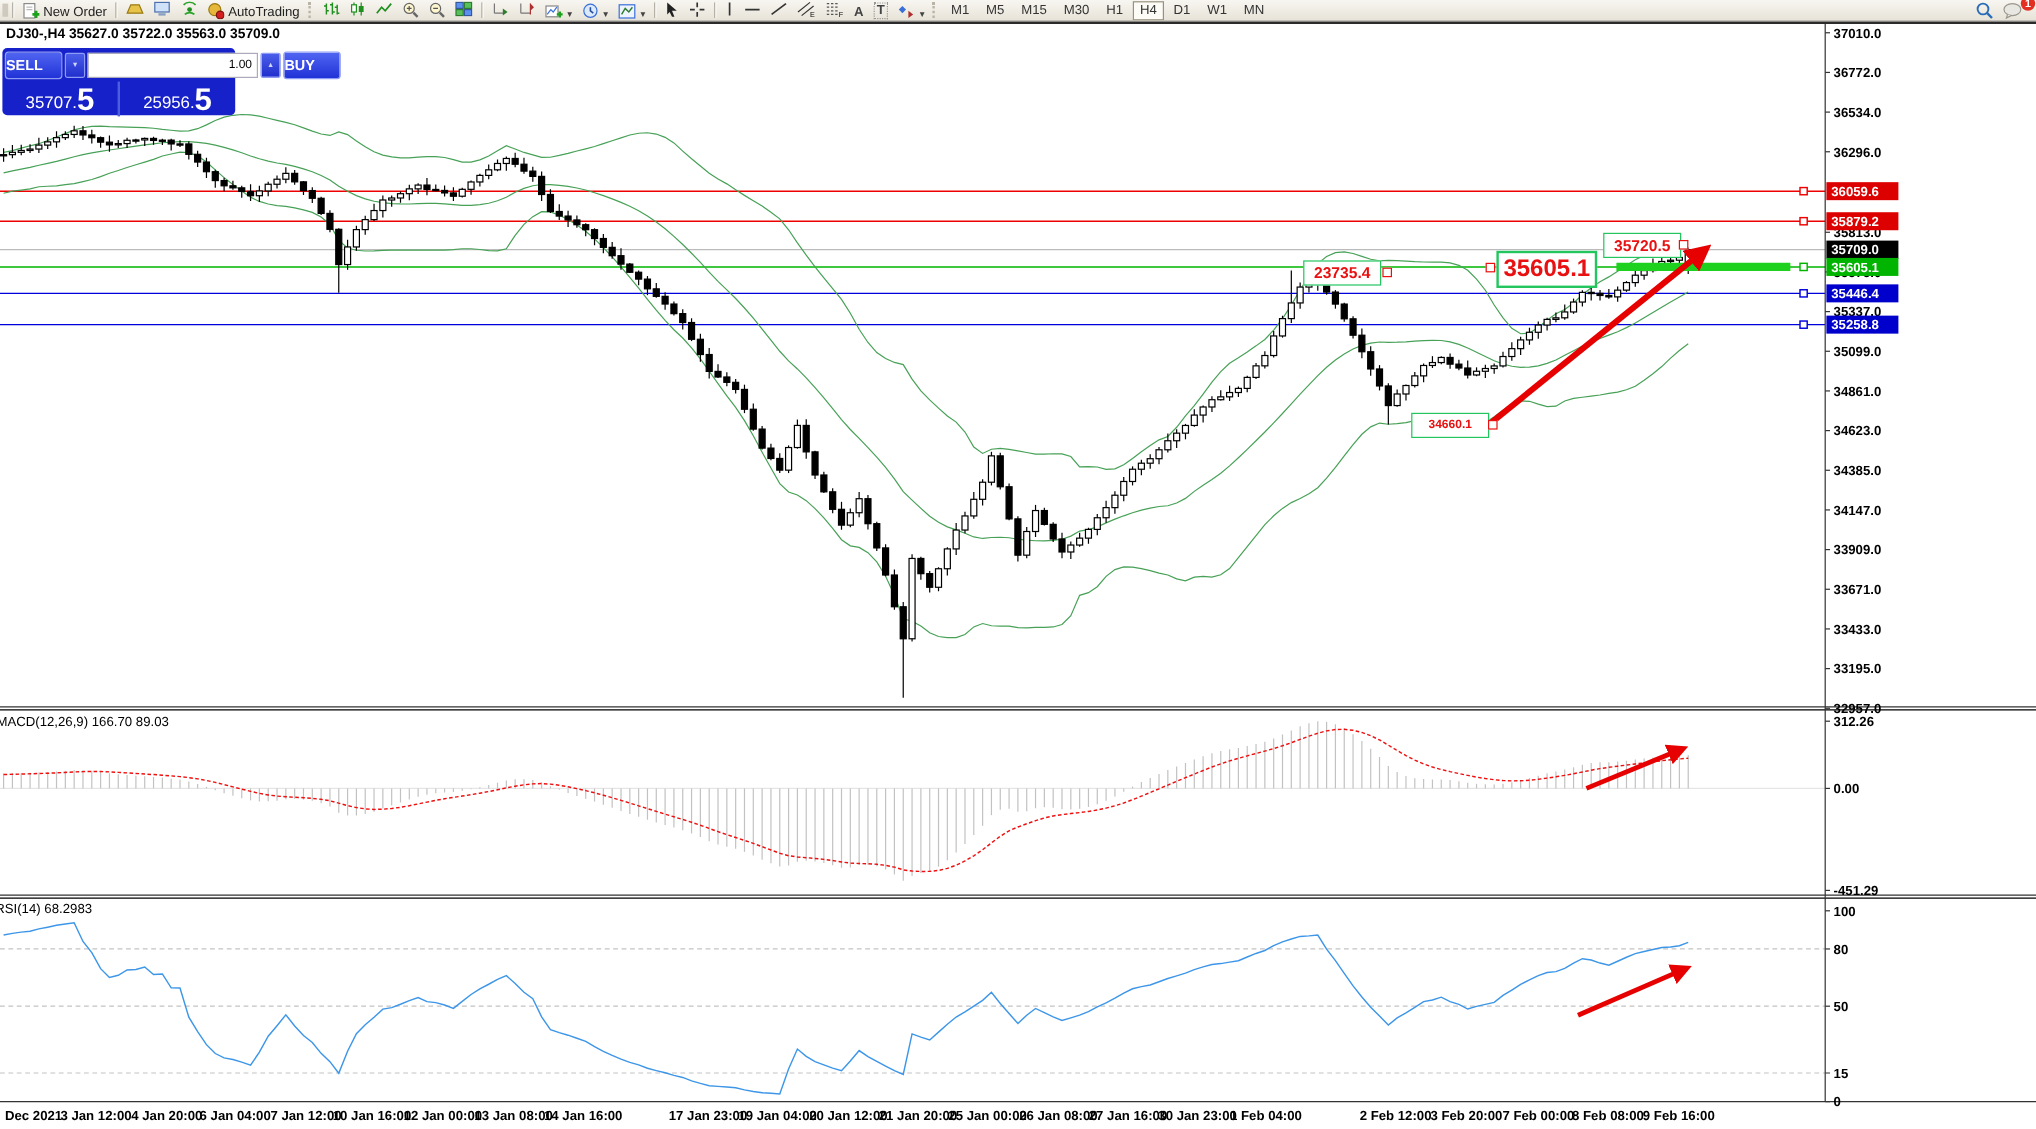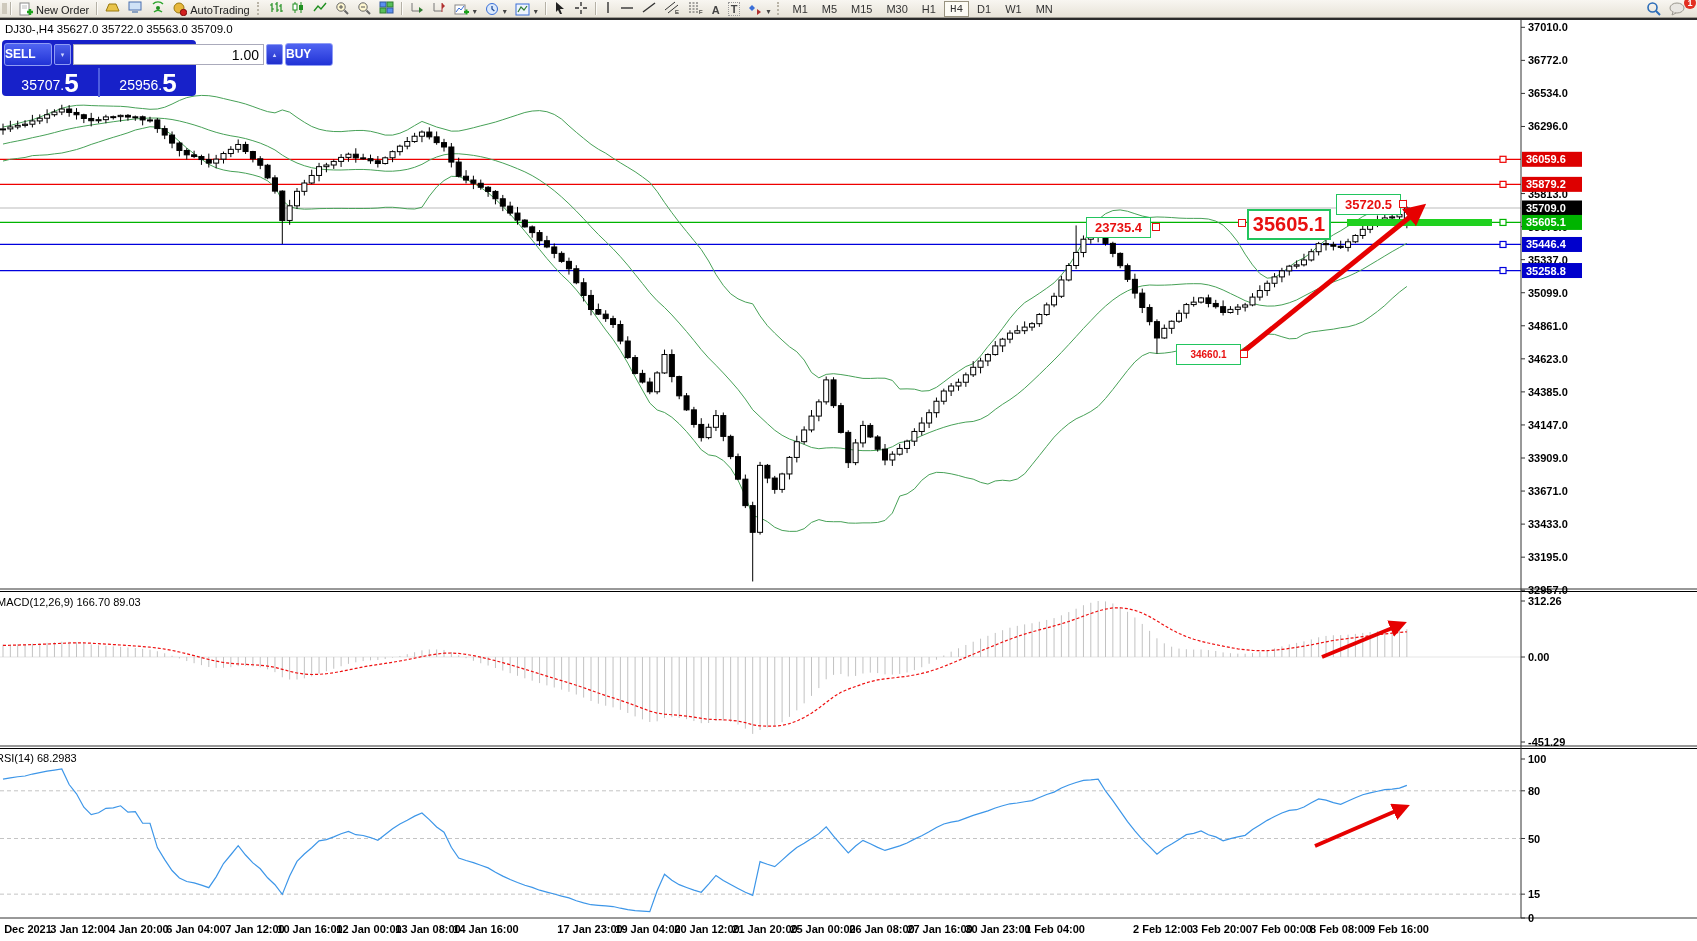--- a/index.html
+++ b/index.html
@@ -11,39 +11,39 @@
     background:linear-gradient(#f8f6f1,#e7e3d8);
     border-bottom:1px solid #9f9c93;display:flex;align-items:center;
     font-size:11px;color:#222;z-index:30;}
   #toolbar-border{position:absolute;left:0;top:18px;width:1697px;height:2px;background:#2b2b2b;z-index:30;}
   .tbtn{display:flex;align-items:flex-end;gap:3px;padding:0 4px;height:15px;cursor:default;white-space:nowrap;}
   .sep{width:0;height:13px;border-left:1px solid #b5b1a6;border-right:1px solid #fdfcf9;margin:0 3px;}
   .handle{width:3px;height:13px;border-left:2px dotted #b9b4a7;margin:0 3px;}
   .icon{display:inline-block;line-height:0;}
   .dd{font-size:8px;color:#444;margin-left:1px;}
   .tf{padding:1px 5px;margin:16px 1px;border:1px solid transparent;color:#333;}
-  .tf.active{background:#fcfbf5;border:1px solid #97927f;font-family:Liberation Mono, monospace;}
+  .tf.active{background:#fcfbf5;border:1px solid #97927f;}
   .spacer{flex:1;}
   .chatwrap{position:relative;margin-right:8px;}
   .badge{position:absolute;top:-4px;right:-7px;width:12px;height:12px;border-radius:50%;
      background:#e23022;color:#fff;font-size:9px;font-weight:bold;text-align:center;line-height:12px;}
   
-  #symbol-header{position:absolute;left:5px;top:23px;font-size:11.5px;font-weight:normal;color:#000;z-index:20;}
+  #symbol-header{position:absolute;left:5px;top:23px;font-size:11.5px;font-weight:bold;color:#000;z-index:20;}
   #macd-label{position:absolute;left:-3px;top:596px;font-size:11px;color:#000;z-index:20;}
   #rsi-label{position:absolute;left:-4px;top:752px;font-size:11px;color:#000;z-index:20;}
   
   #trade-panel{position:absolute;left:2px;top:40px;width:194px;height:56px;background:#1721c9;
      border-radius:4px;z-index:25;padding:0;}
   #tp-row1{display:flex;align-items:center;height:25px;padding:2px 2px 0 2px;gap:2px;}
   .tp-btn{flex:0 0 46px;height:21px;border:1px solid #8f9cf5;border-radius:3px;
      background:linear-gradient(#5064f2,#2133d6);color:#fff;font-size:12px;font-weight:bold;
      text-align:left;line-height:21px;}
   .tp-step{flex:0 0 15px;height:19px;border:1px solid #8f9cf5;border-radius:2px;
      background:linear-gradient(#4b5eea,#202fcc);color:#cfd6ff;font-size:7px;text-align:center;line-height:19px;}
-  #tp-vol{flex:1;height:19px;border:1px solid #aab;background:#fff;color:#000;font-size:14px;
+  #tp-vol{flex:1;height:19px;border:1px solid #aab;background:#fff;color:#000;font-size:10px;
      text-align:right;padding:0 4px;font-family:"Liberation Sans",sans-serif;}
   #tp-row2{display:flex;height:29px;margin-top:1px;}
   .tp-price{flex:1;color:#fff;display:flex;align-items:flex-end;justify-content:center;padding-bottom:1px;}
   .tp-price:first-child{border-right:2px solid #4d5de0;}
   .pr-small{font-size:14px;font-weight:normal;line-height:22px;}
   .pr-big{font-size:26px;font-weight:bold;line-height:26px;}
   
   .anno{position:absolute;background:#fff;color:#e81010;border:2px solid #22c55e;
      display:flex;align-items:center;justify-content:center;z-index:15;font-weight:bold;}
   .anno-handle{position:absolute;width:6px;height:6px;background:#fff;border:1px solid #e81010;z-index:15;}

